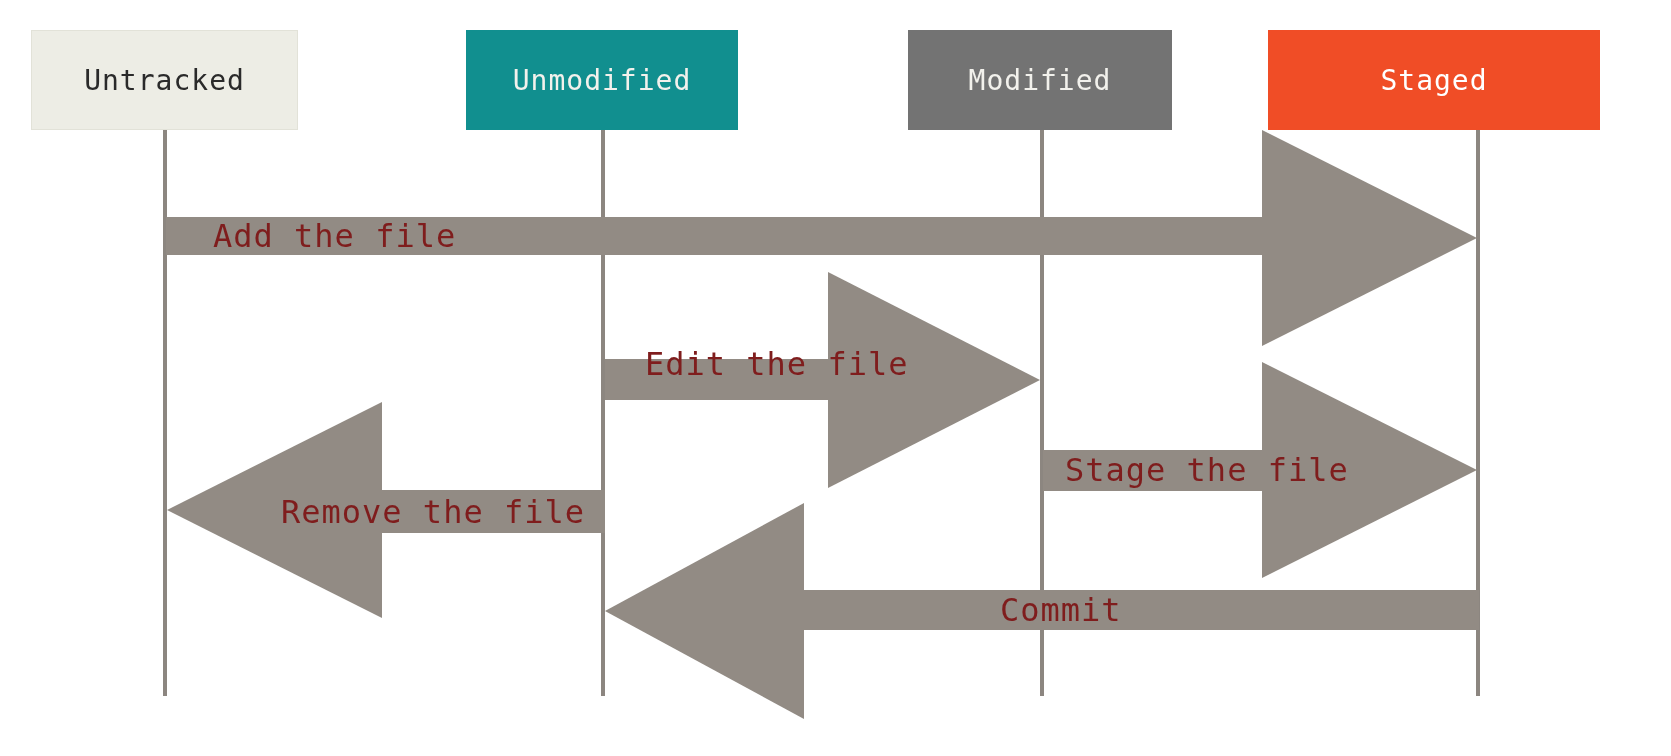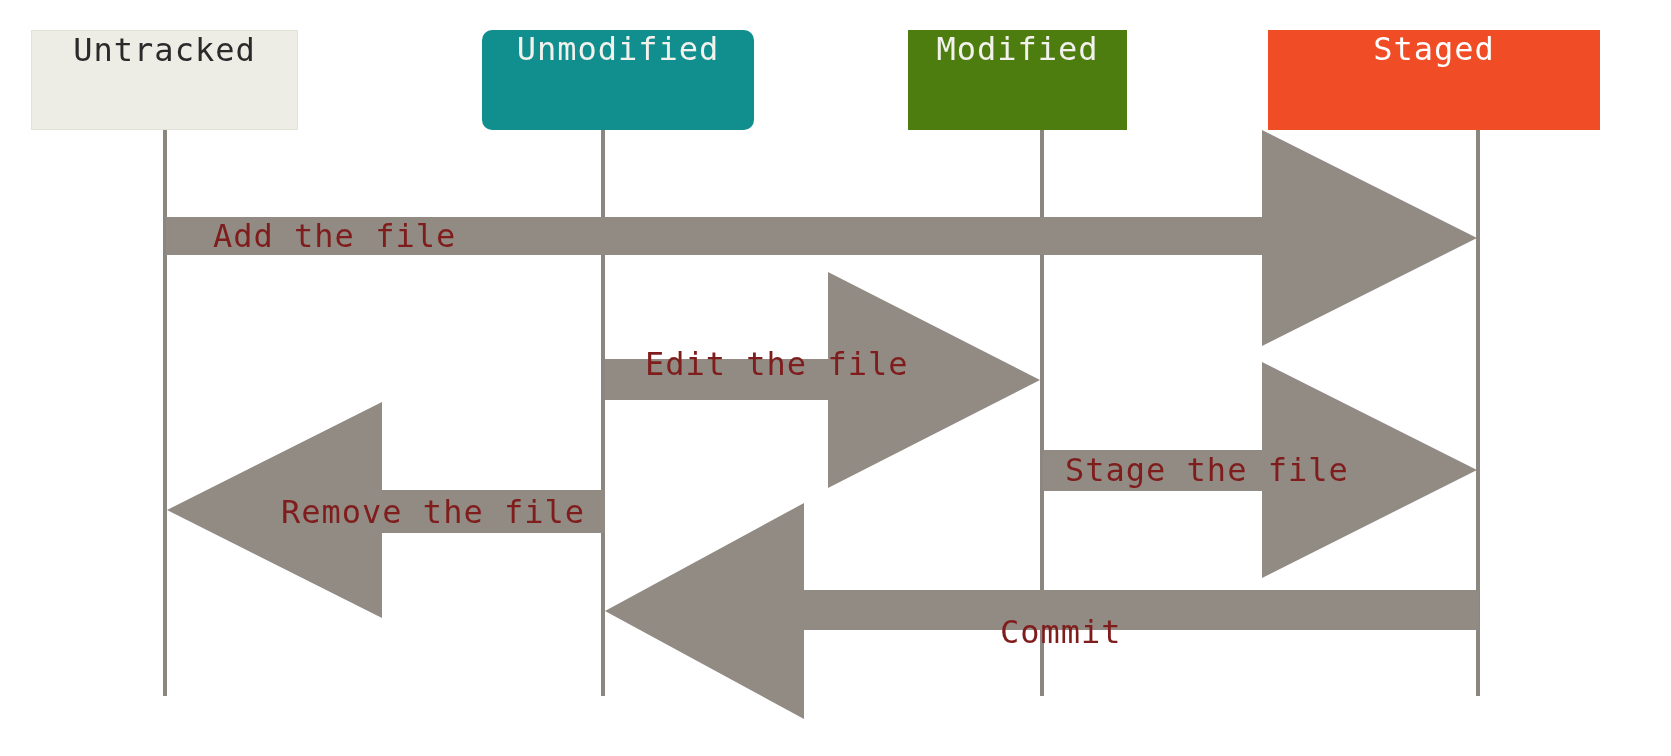--- a/index.html
+++ b/index.html
@@ -6,26 +6,26 @@
   #stage{
     position:relative;
     width:1671px;height:756px;
     background:#ffffff;
     overflow:hidden;
     font-family:"DejaVu Sans Mono","Liberation Mono",monospace;
   }
   
   .state{
     position:absolute;top:30px;height:100px;
-    display:flex;justify-content:center;
-    font-size:32px;letter-spacing:1px;
+    display:flex;align-items:center;justify-content:center;
+    font-size:28px;letter-spacing:1px;
   }
   .state-untracked{left:31px;width:267px;background:#EDEDE5;color:#2A2A2A;border:1px solid #E2E2D8;box-sizing:border-box;}
-  .state-unmodified{left:482px;width:272px;background:#118F8F;color:#F2F1EC;border-radius:10px;}
-  .state-modified{left:908px;width:219px;background:#4d7c0f;color:#F2F1EC;}
+  .state-unmodified{left:466px;width:272px;background:#118F8F;color:#F2F1EC;}
+  .state-modified{left:908px;width:264px;background:#737373;color:#F2F1EC;}
   .state-staged{left:1268px;width:332px;background:#F04D26;color:#ffffff;}
   
   .lifeline{position:absolute;top:130px;width:4px;height:566px;background:#8C8680;}
   .lifeline-untracked{left:163px;}
   .lifeline-unmodified{left:601px;}
   .lifeline-modified{left:1040px;}
   .lifeline-staged{left:1476px;}
   
   .bar{position:absolute;background:#928B84;}
   .head{position:absolute;width:0;height:0;border-top:108px solid transparent;border-bottom:108px solid transparent;}
@@ -46,21 +46,21 @@
   .bar-stage{left:1043px;top:450px;width:219px;height:41px;}
   .head-stage{left:1262px;top:362px;}
   .label-stage{left:1065px;top:450px;line-height:41px;text-align:center;}
   
   .bar-remove{left:382px;top:490px;width:223px;height:43px;}
   .head-remove{left:167px;top:402px;}
   .label-remove{left:281px;top:491px;line-height:43px;}
   
   .bar-commit{left:804px;top:590px;width:675px;height:40px;}
   .head-commit{left:605px;top:503px;border-right-width:199px;}
-  .label-commit{left:1000px;top:612px;line-height:40px;}
+  .label-commit{left:1000px;top:590px;line-height:40px;}
 </style>
 </head>
 <body>
 
 <div id="stage">
 
   <div class="state state-untracked">
     <span>Untracked</span>
   </div>
   <div class="state state-unmodified">

